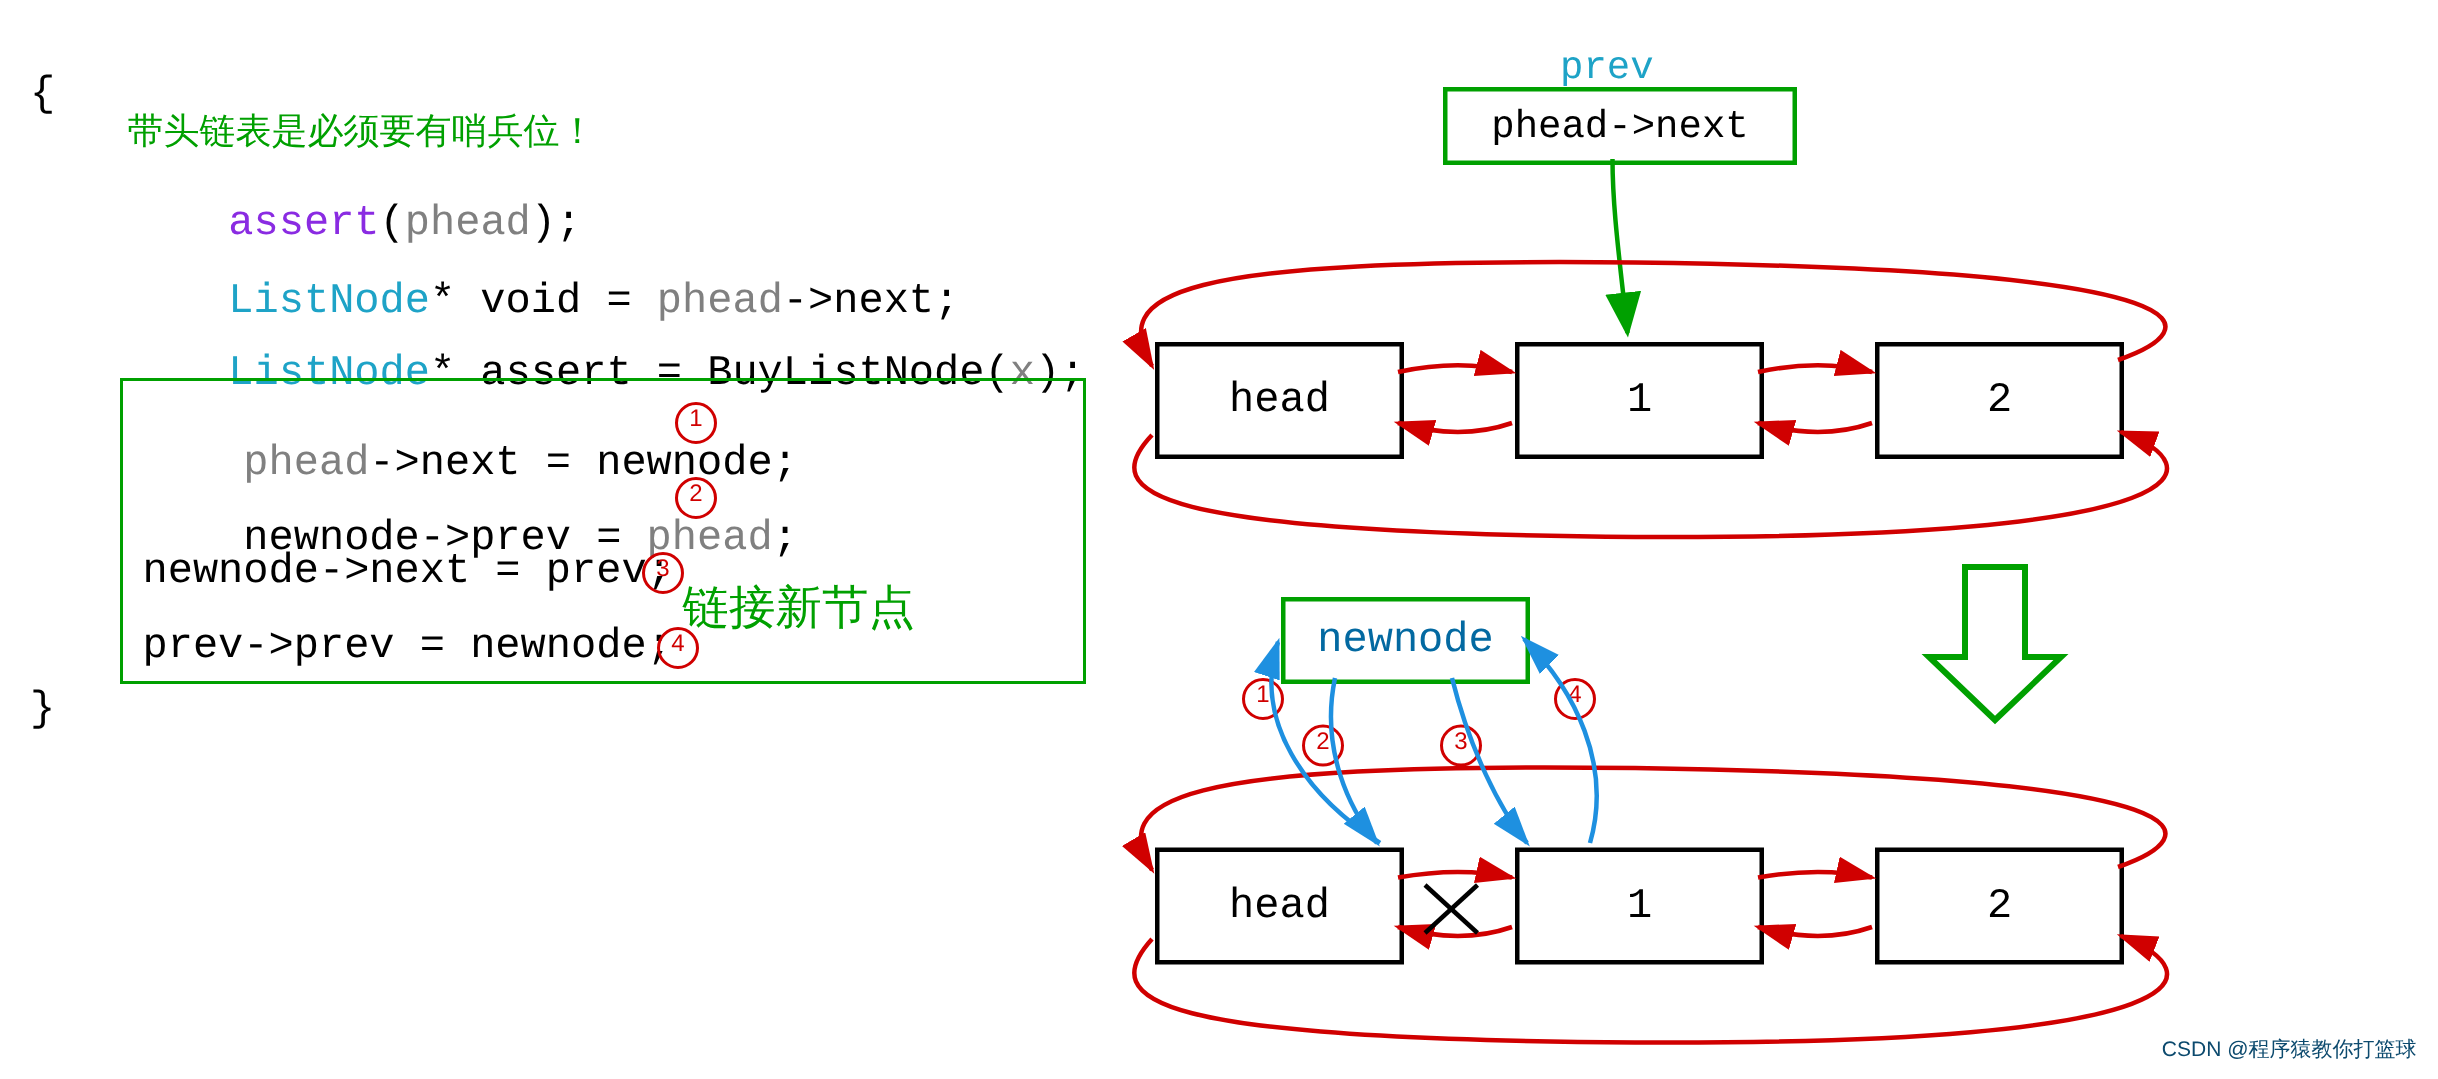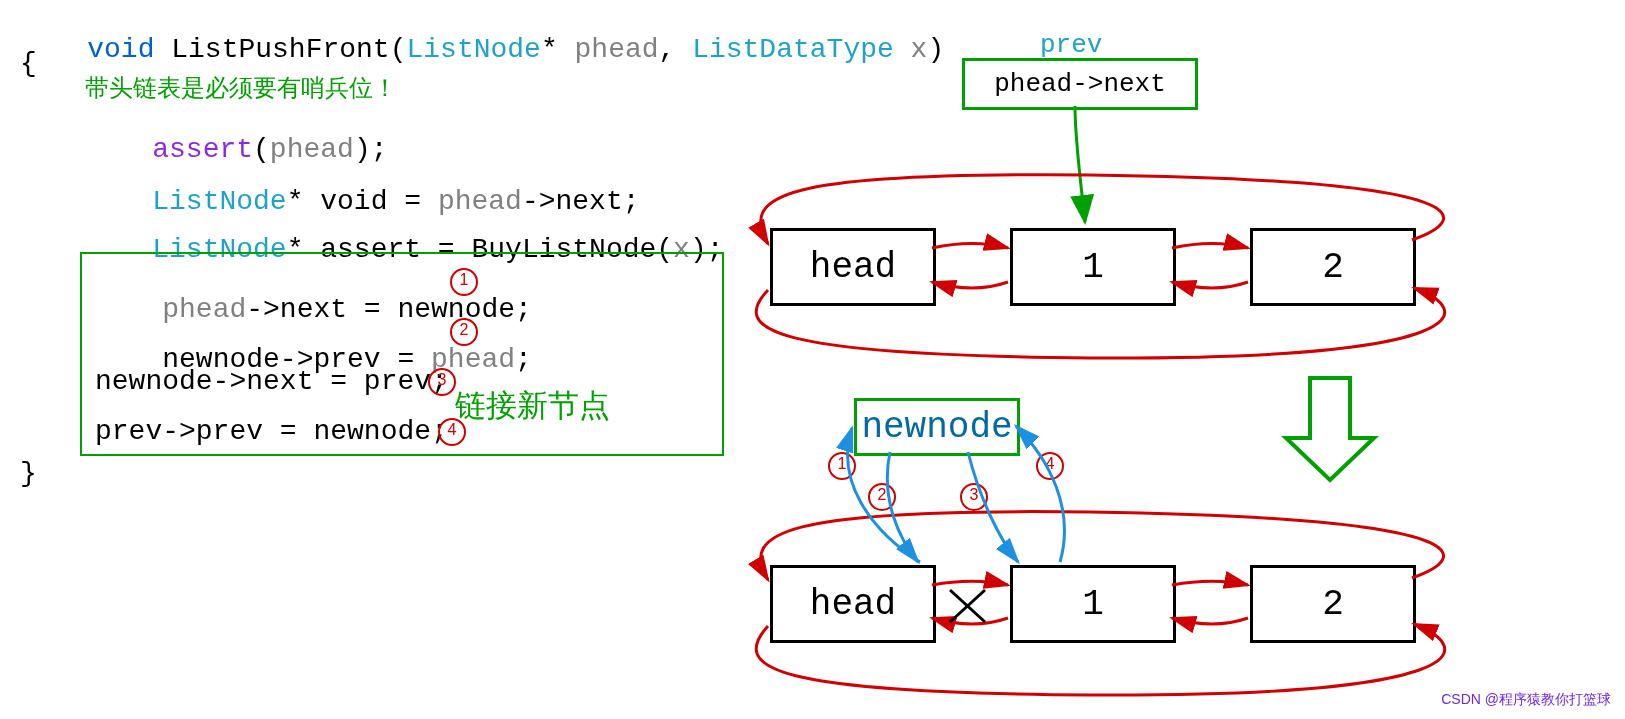--- a/index.html
+++ b/index.html
@@ -6,34 +6,31 @@
   .canvas{position:relative;width:1625px;height:719px}
   .t{position:absolute;white-space:pre}
   .code{font-size:28px;line-height:1.0}
   .c-kw{color:#0060d0}       
   .c-type{color:#1ea3c7}     
   .c-fn{color:#000}
   .c-param{color:#808080}    
   .c-op{color:#000}
   .c-assert{color:#8a2be2}   
   .c-green{color:#00a000}
-  .box{position:absolute;border:3px solid #000;text-align:center;font-size:36px;font-family:"Consolas","Courier New",monospace;display:flex;align-items:center;justify-content:center;background:#fff}
+  .box{position:absolute;border:3px solid #000;text-align:center;font-size:28px;font-family:"Consolas","Courier New",monospace;display:flex;align-items:center;justify-content:center;background:#fff}
   .gbox{border-color:#00a000}
   .circ{position:absolute;width:24px;height:24px;border:2px solid #d00000;border-radius:50%;color:#d00000;font-size:16px;text-align:center;line-height:20px;font-family:sans-serif}
-  .watermark{position:absolute;right:14px;bottom:10px;font-size:14px;color:#6d28d9;font-family:sans-serif}
+  .watermark{position:absolute;right:14px;bottom:10px;font-size:14px;color:#0c4a6e;font-family:sans-serif}
   svg{position:absolute;left:0;top:0;pointer-events:none}
 </style>
 </head>
 <body>
 
 <div class="canvas">
 
-  <div class="t code" style="left:20px;top:8px">
-    <span class="c-kw">void </span><span class="c-fn">ListPushFront</span><span class="c-op">(</span><span class="c-type">ListNode</span><span class="c-op">*</span><span class="c-param"> phead</span><span class="c-op">, </span><span class="c-type">ListDataType</span><span class="c-param"> x</span><span class="c-op">)</span>
-  </div>
   <div class="t code" style="left:20px;top:50px">{</div>
   <div class="t code c-green" style="left:85px;top:78px;font-size:24px">带头链表是必须要有哨兵位！</div>
   <div class="t code" style="left:85px;top:108px">
     <span class="c-assert">assert</span><span class="c-op">(</span><span class="c-param">phead</span><span class="c-op">);</span>
   </div>
   <div class="t code" style="left:85px;top:160px">
     <span class="c-type">ListNode</span><span class="c-op">* void = </span><span class="c-param">phead</span><span class="c-op">-&gt;next;</span>
   </div>
   <div class="t code" style="left:85px;top:208px">
     <span class="c-type">ListNode</span><span class="c-op">* assert = BuyListNode(</span><span class="c-param">x</span><span class="c-op">);</span>

